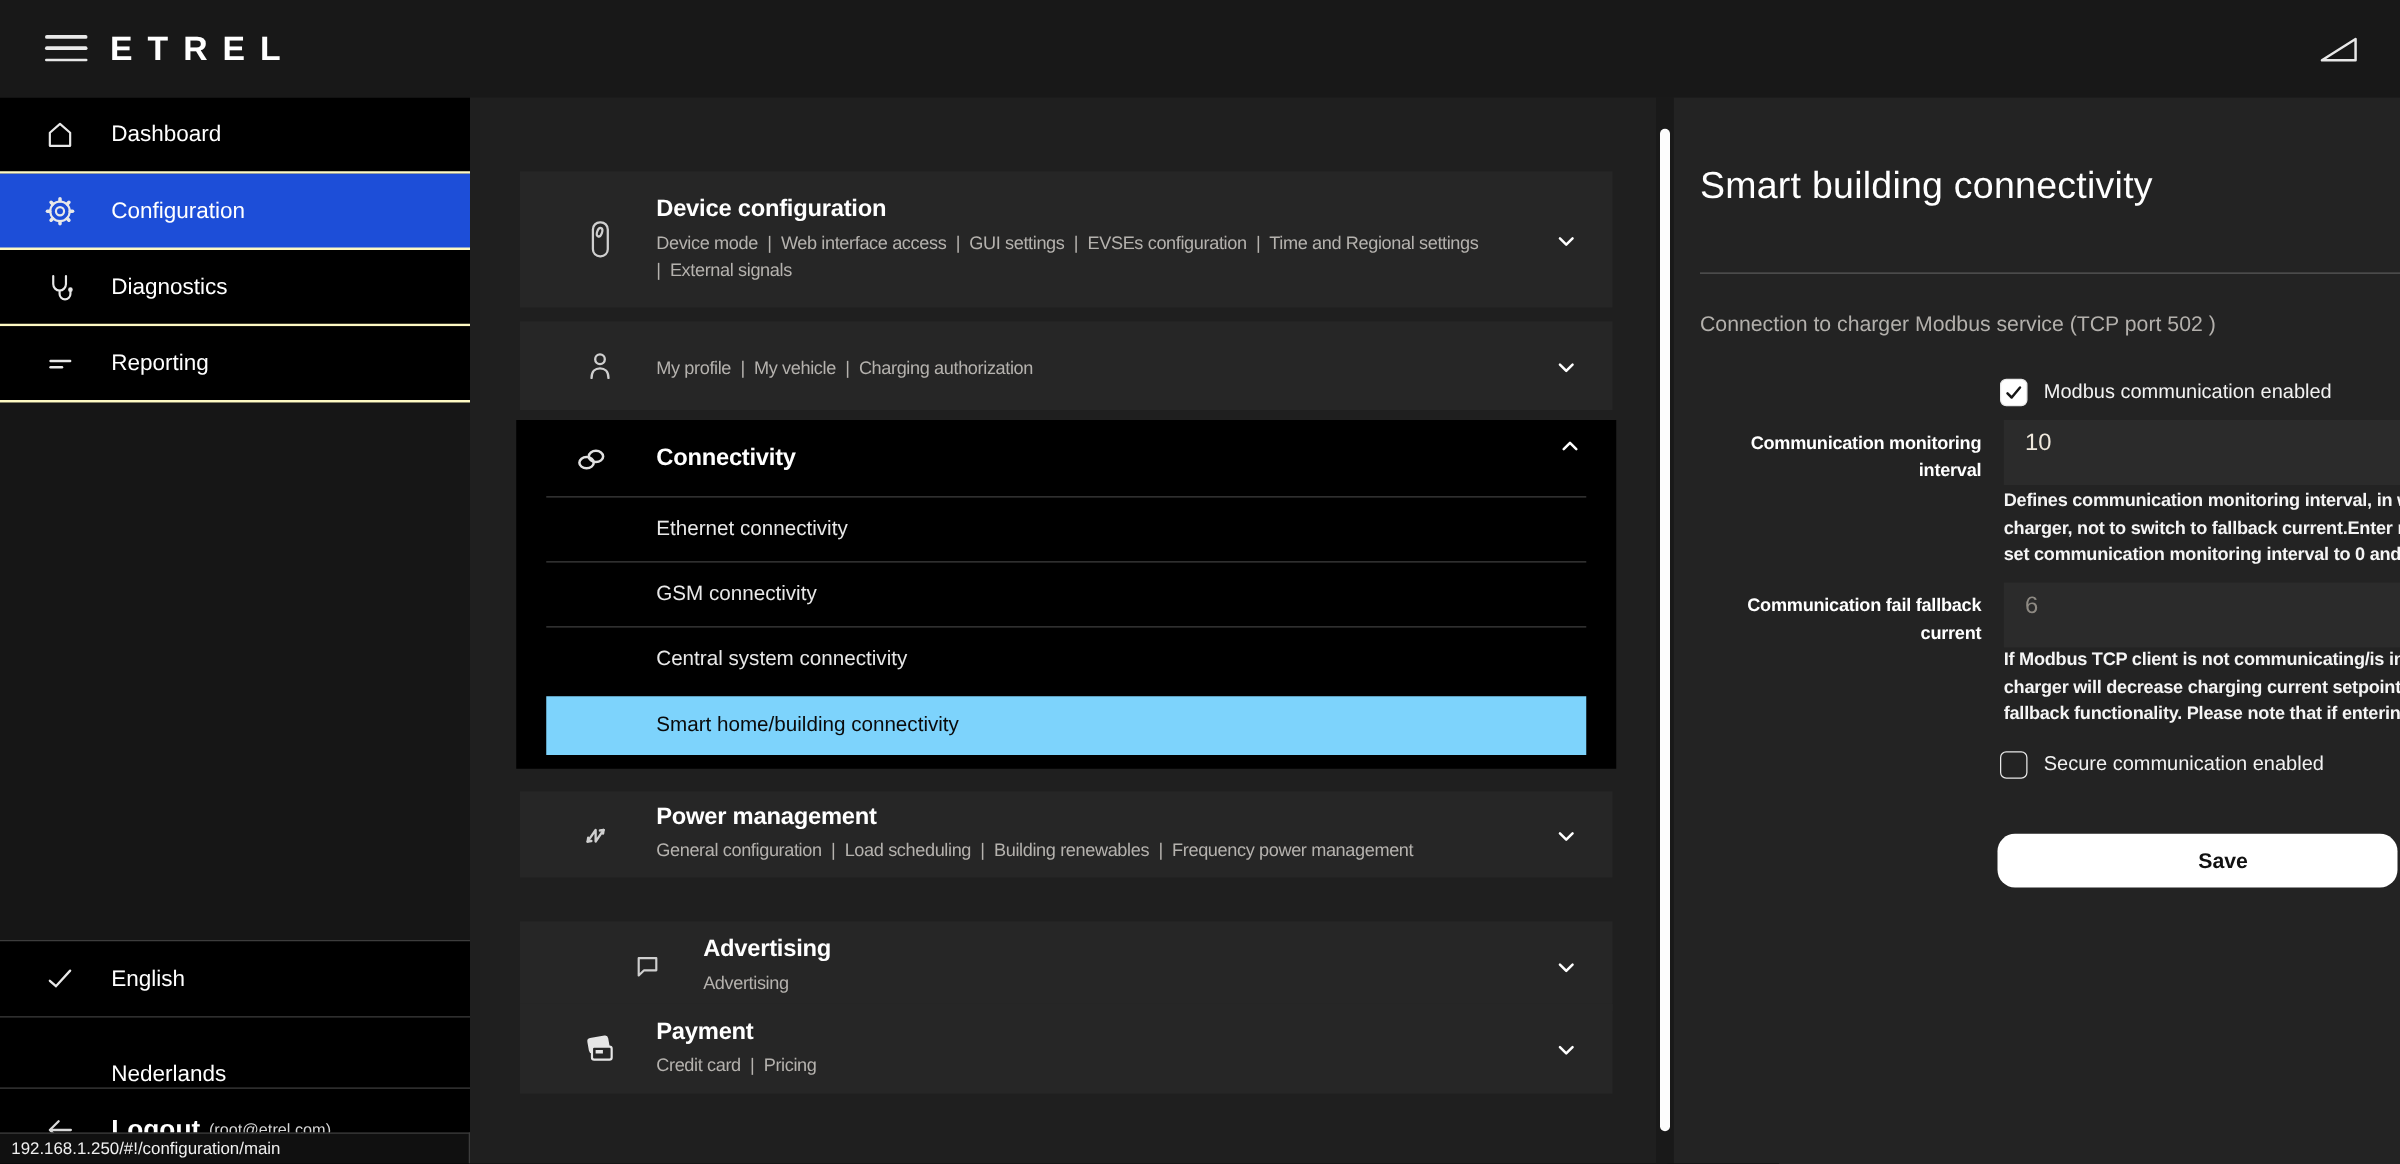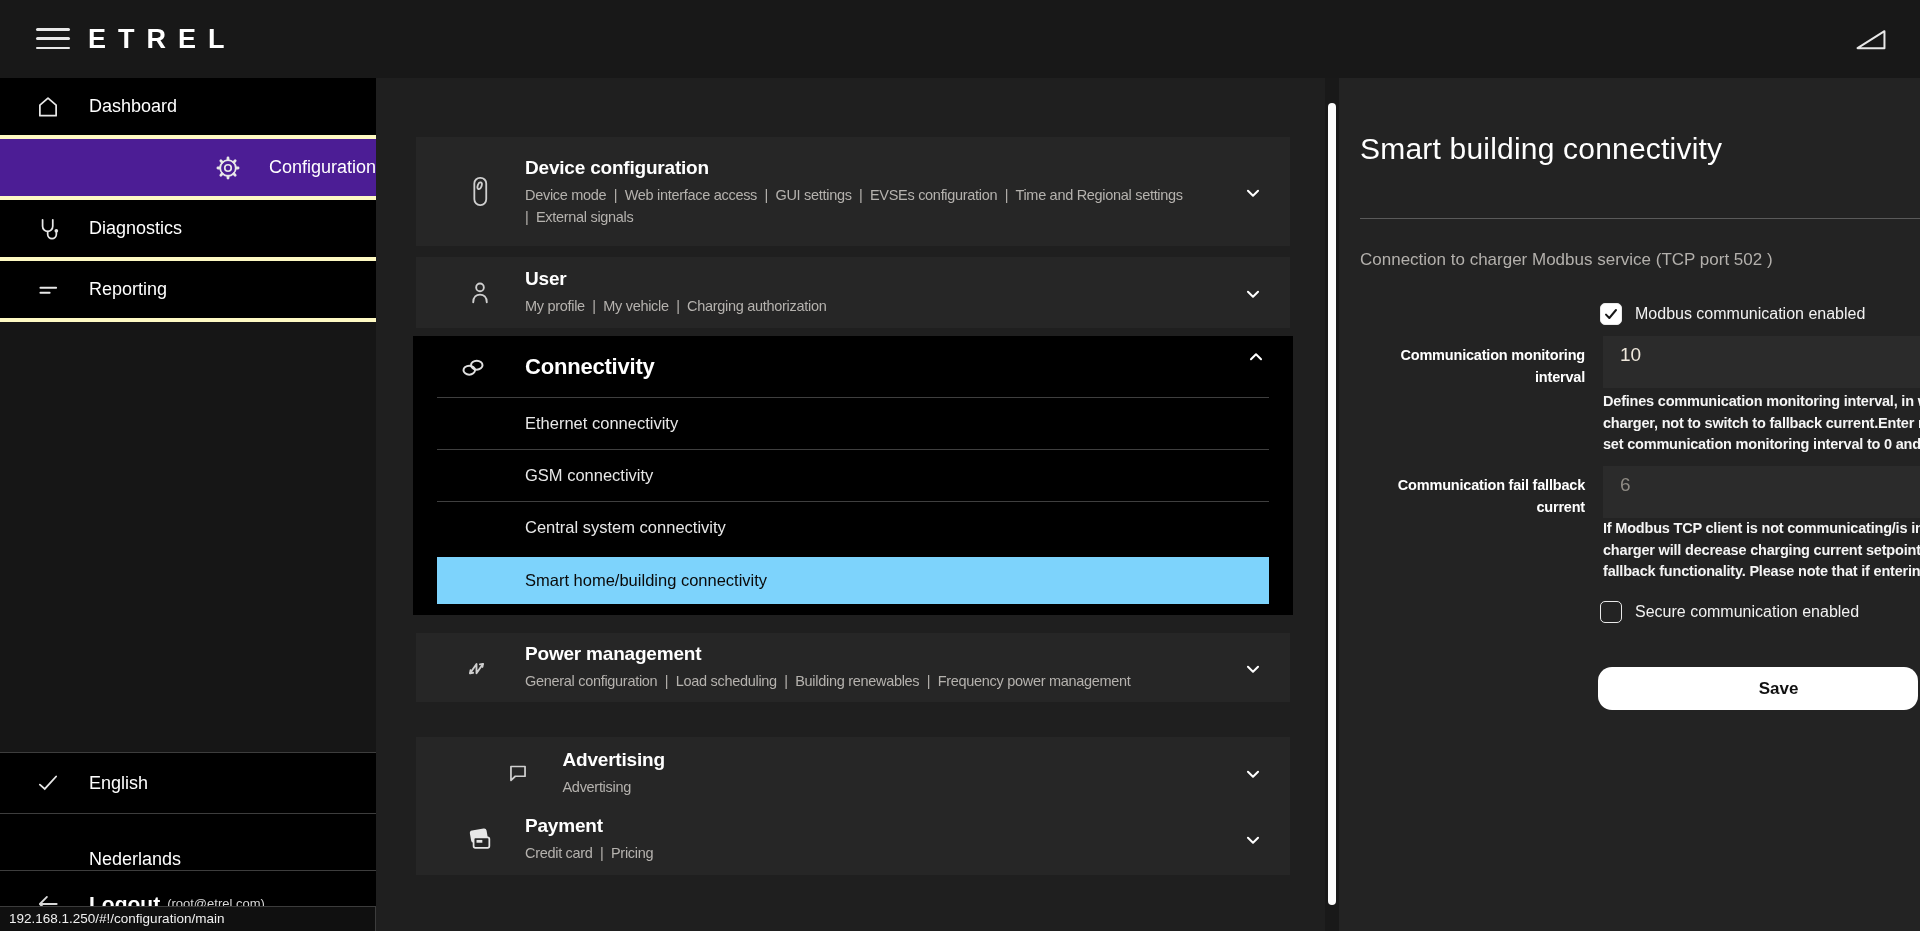--- a/index.html
+++ b/index.html
@@ -9,22 +9,22 @@
 
   
   .topbar { position:absolute; left:0; top:0; width:1920px; height:78px; background:#181818; z-index:4; }
   .hamburger { position:absolute; left:36px; top:28px; width:34px; height:22px; cursor:pointer; }
   .hamburger span { display:block; height:2.6px; background:#e8e8e8; border-radius:2px; margin-bottom:6.8px; }
   .logo { position:absolute; left:88px; top:24px; font-size:27px; font-weight:700; color:#fff; letter-spacing:12px; }
   .tri-btn { position:absolute; right:32px; top:26px; width:34px; height:26px; }
 
   
   .sidebar { position:absolute; left:0; top:78px; width:376px; height:853px; background:#161616; z-index:3; }
-  .srow { height:61px; background:#000; border-bottom:4px solid #fef9c3; display:flex; align-items:center; cursor:pointer; }
-  .srow.selected { background:#4c1d95;justify-content:flex-end; }
+  .srow { height:61px; background:#000; border-bottom:2px solid #fef9c3; display:flex; align-items:center; cursor:pointer; }
+  .srow.selected { background:#1d4ed8; }
   .srow .ico { width:30px; margin-left:33px; display:flex; justify-content:center; }
   .srow .lbl { margin-left:26px; font-size:18px; color:#fff; }
   .side-bottom { position:absolute; left:0; top:674px; width:376px; }
   .side-bottom .srow { border-top:1px solid #3d3d3d; border-bottom:none; }
   .srow.nl { height:57px;align-items:flex-end; }
   .srow.logout-row { height:66px; }
   .logout-lbl { margin-left:26px; font-size:21px; font-weight:600; color:#fff; }
   .logout-acct { margin-left:7px; font-size:13px; color:#d6d6d6; }
 
   .statusbar { position:absolute; left:0; bottom:0; width:376px; height:25px; background:#101010;
@@ -37,21 +37,21 @@
   .card .icobox { width:40px; margin-left:44px; display:flex; justify-content:center; flex:none; }
   .card .body { margin-left:25px; width:690px; }
   .card .title { font-size:19px; font-weight:700; color:#fff; letter-spacing:-0.2px; }
   .card .sub { font-size:14.5px; color:#b5b2ae; letter-spacing:-0.3px; line-height:22px; white-space:pre; margin-top:5px; }
   .card .chev { position:absolute; right:26px; top:50%; margin-top:-10px; }
 
   
   .card.expanded { left:37px; width:880px; background:#000; display:block; cursor:default; }
   .exp-head { height:61px; display:flex; align-items:center; position:relative; cursor:pointer; }
   .exp-head .icobox { width:40px; margin-left:40px; display:flex; justify-content:center; }
-  .exp-head .title { margin-left:32px; font-size:22px; font-weight:700; color:#fff; }
+  .exp-head .title { margin-left:32px; font-size:19px; font-weight:700; color:#fff; }
   .exp-head .chev { position:absolute; right:26px; top:20px; }
   .exp-div { border-top:1px solid #3f3f3f; margin:0 24px; }
   .exp-row { height:51px; display:flex; align-items:center; padding-left:112px;
              font-size:16.5px; color:#e8e8e8; cursor:pointer; }
   .exp-row.selected { margin:4px 24px 0 24px; height:47px; background:#7dd3fc; color:#0a0a0a; padding-left:88px; }
 
   
   .scroll-track { position:absolute; left:1325px; top:78px; width:14px; height:853px; background:#191919; }
   .scroll-thumb { position:absolute; left:3px; top:25px; width:8px; height:802px; background:#fdfdfd; border-radius:4px; cursor:pointer; }
 
@@ -211,21 +211,20 @@
     </div>
 
     <div class="card" style="top:179px;height:71px;">
       <span class="icobox">
         <svg width="28" height="28" viewBox="0 0 24 24" fill="none" stroke="#cfcfcf" stroke-width="1.6" stroke-linecap="round">
           <circle cx="12" cy="7.2" r="3.3"></circle>
           <path d="M6.2 20 c0-4.6 2.7-6.6 5.8-6.6 s5.8 2 5.8 6.6"></path>
         </svg>
         </span>
       <div class="body">
-        <div class="title">User</div>
         <div class="sub">My profile  |  My vehicle  |  Charging authorization</div>
       </div>
       <span class="chev">
         <svg width="22" height="22" viewBox="0 0 24 24" fill="none" stroke="#fff" stroke-width="2.2" stroke-linecap="round" stroke-linejoin="round">
             <polyline points="6.5,9.5 12,15 17.5,9.5"></polyline>
           </svg>
         </span>
     </div>
 
     <div class="card expanded" style="top:258px;height:279px;">

